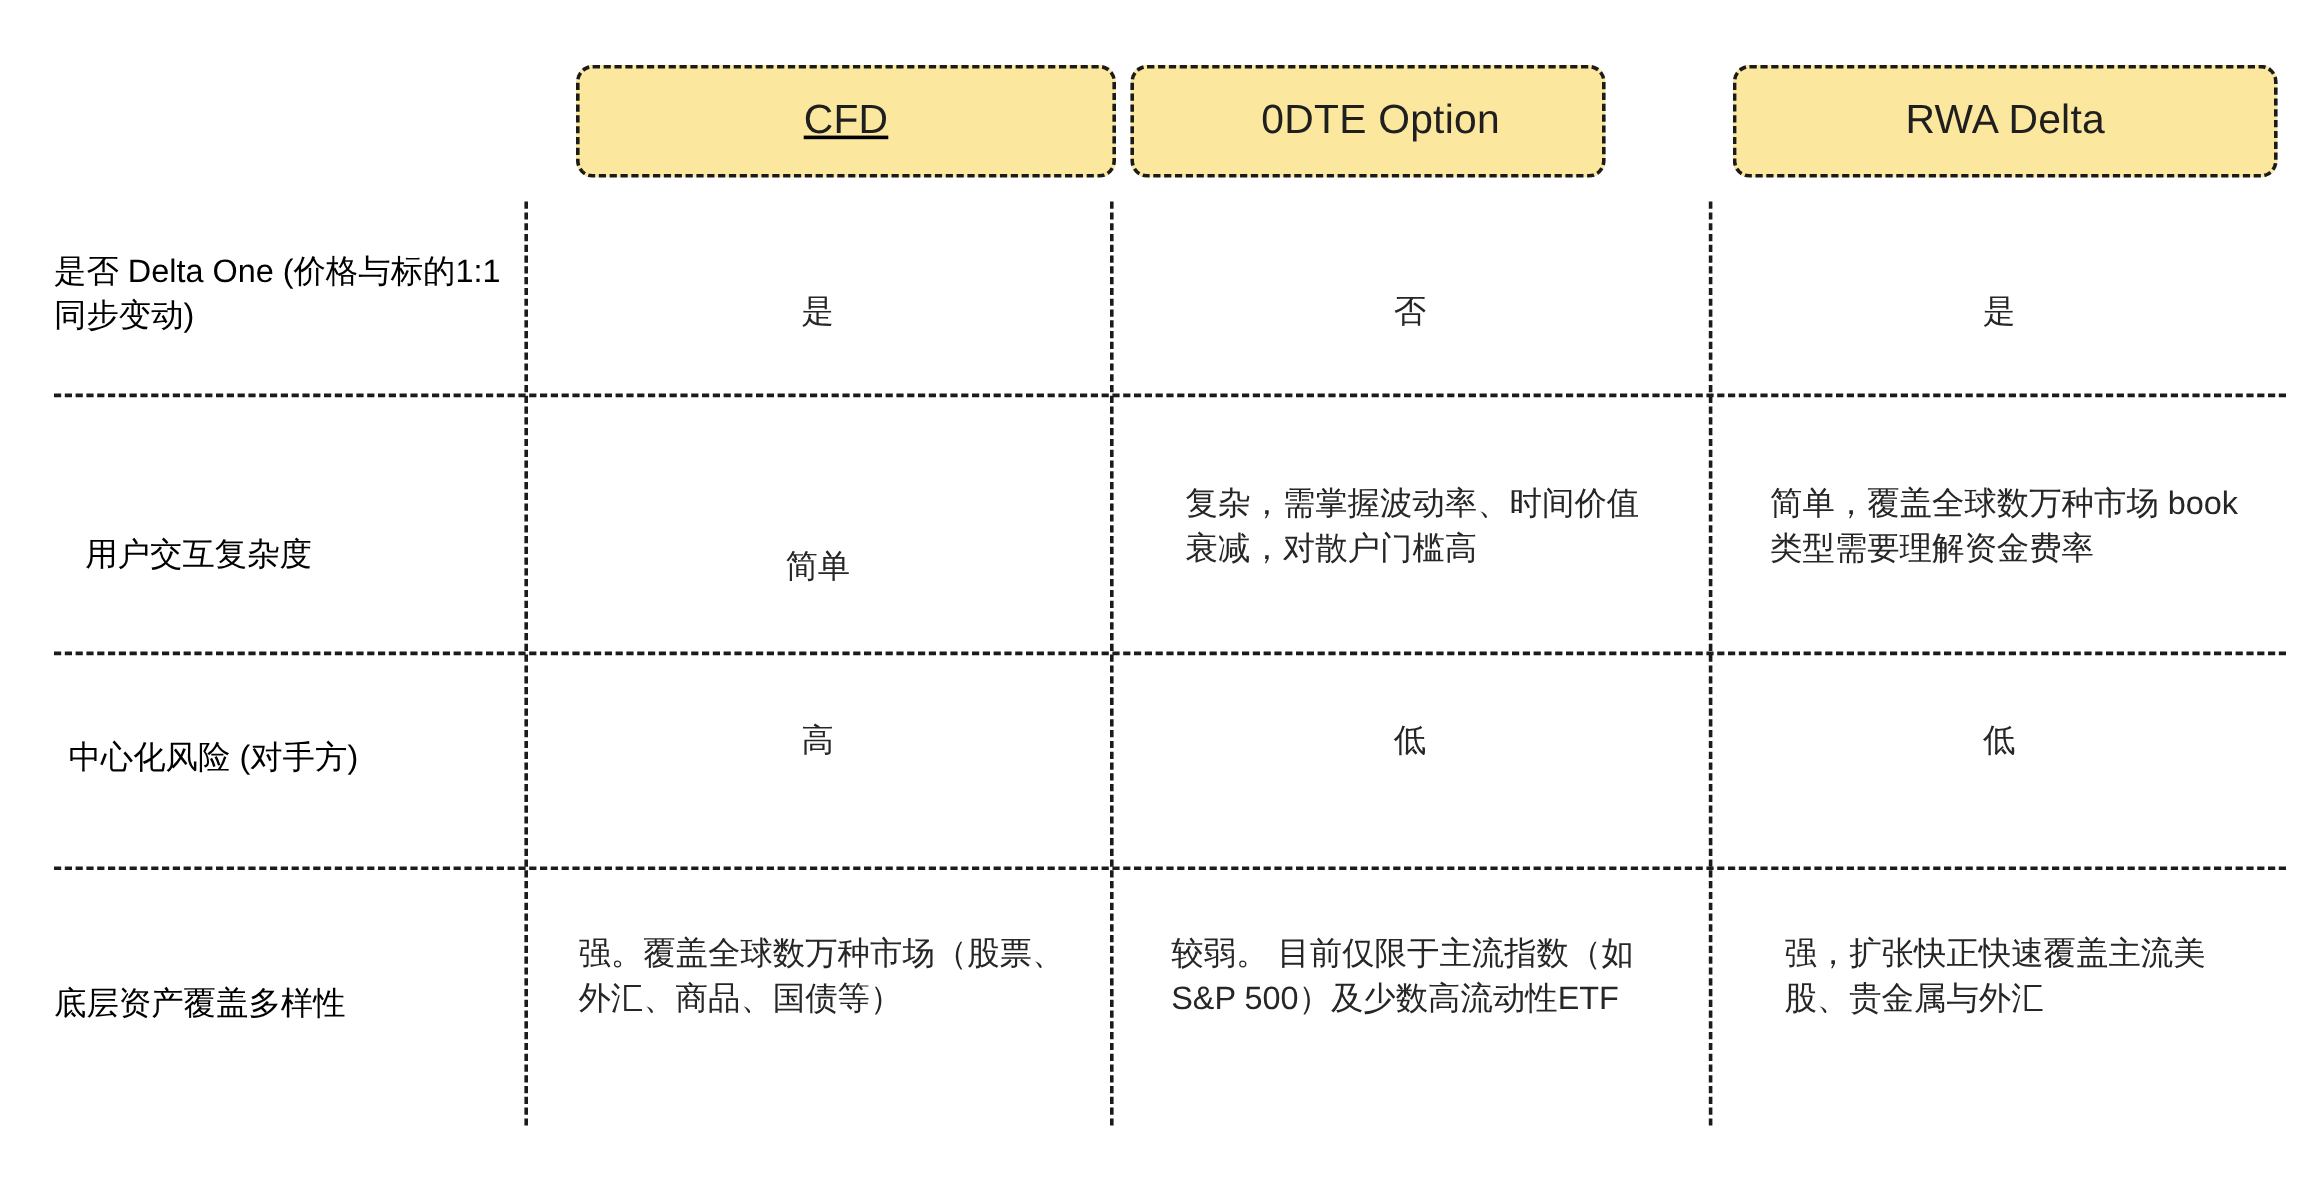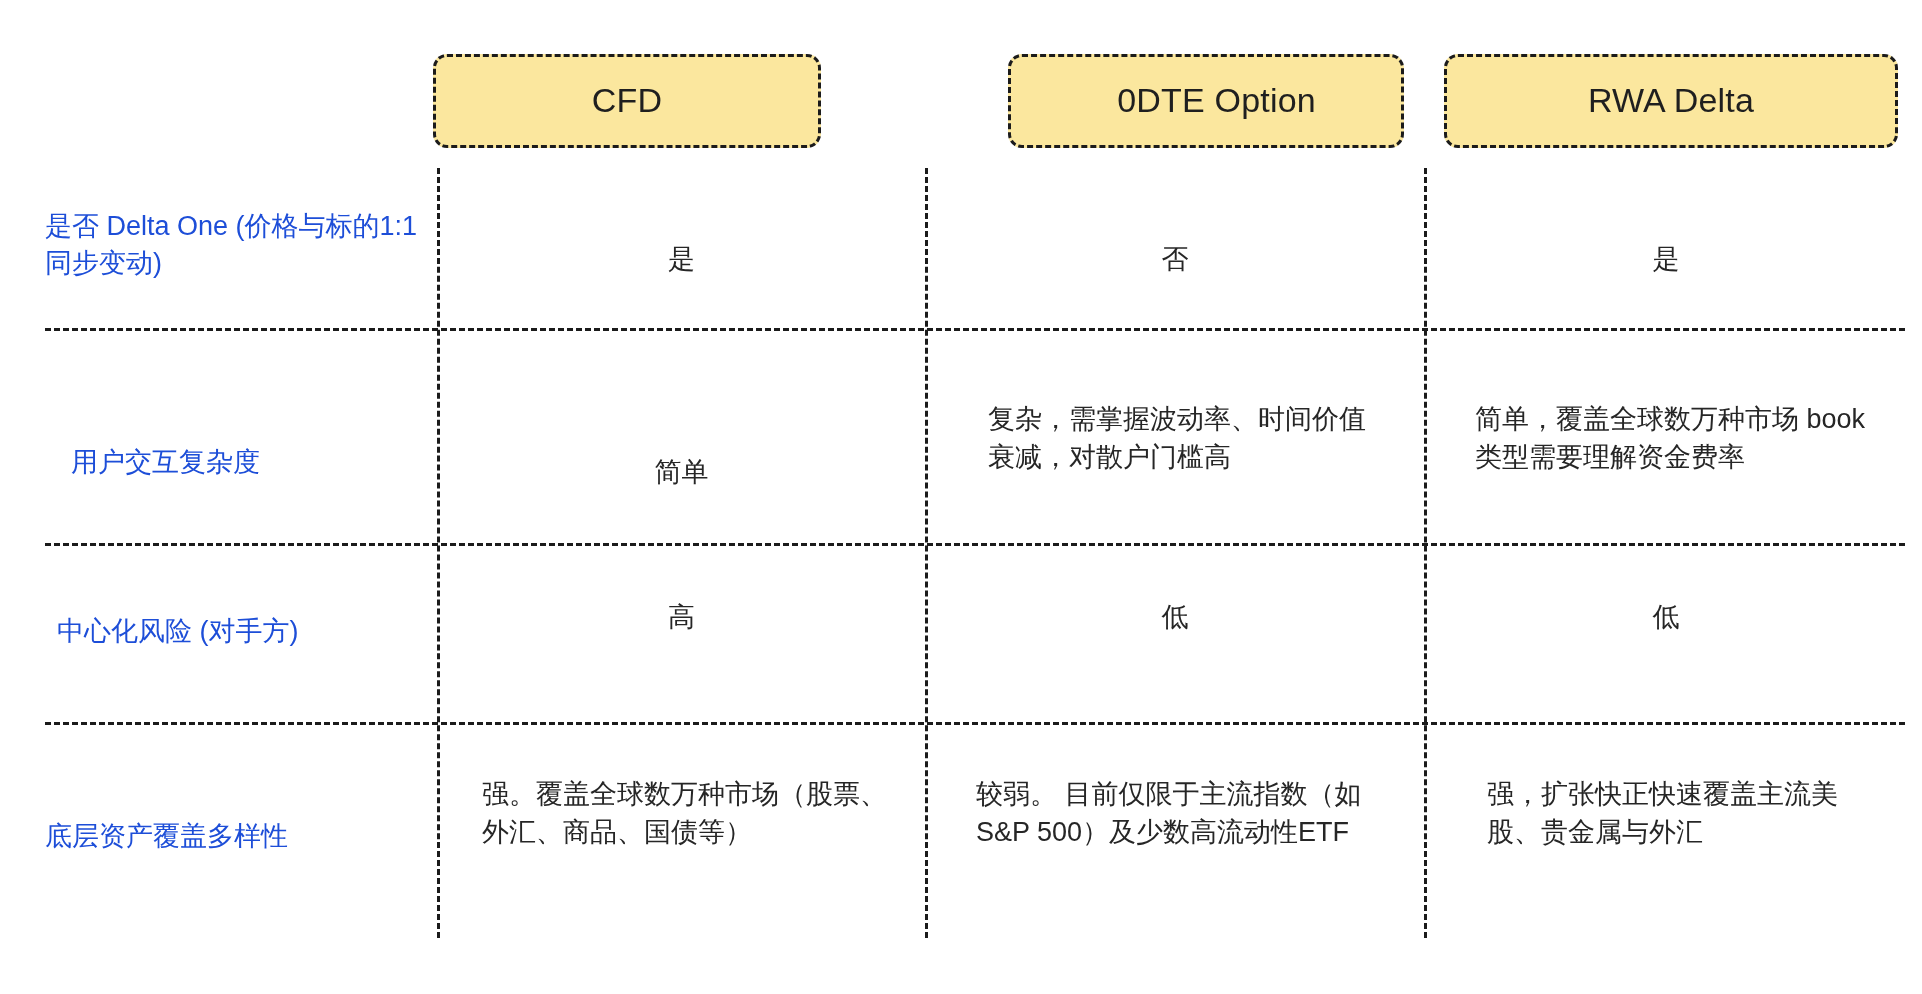--- a/index.html
+++ b/index.html
@@ -36,22 +36,22 @@
     box-sizing: border-box;
   }
   .header-box .header-label {
     font-size: 34px;
     color: #1f1f1f;
     letter-spacing: 0.2px;
     font-weight: 400;
     line-height: 1.1;
     text-align: center;
   }
-  .hb-0 { left: 433px;  width: 388px; }
-  .hb-1 { left: 1008px;  width: 396px; padding-left: 21px; }
+  .hb-0 { left: 480px;  width: 450px; text-decoration: underline; }
+  .hb-1 { left: 942px;  width: 396px; padding-left: 21px; }
   .hb-2 { left: 1444px; width: 454px; }
 
   
   .vline {
     position: absolute;
     top: 168px;
     height: 770px;
     width: 0;
     border-left: 3px dashed #1b1b1b;
   }
@@ -68,21 +68,21 @@
   }
   .hl-0 { top: 328px; }
   .hl-1 { top: 543px; }
   .hl-2 { top: 722px; }
 
   
   .row-label {
     position: absolute;
     left: 45px;
     width: 375px;
-    color: #1d4ed8;
+    color: #000000;
     font-size: 27px;
     line-height: 1.36;
     box-sizing: border-box;
   }
   .rl-0 { top: 208px; padding-left: 0px;  }
   .rl-1 { top: 444px; padding-left: 26px; }
   .rl-2 { top: 613px; padding-left: 12px; }
   .rl-3 { top: 790px; padding-left: 0px; margin-top: 28px;  }
 
   

